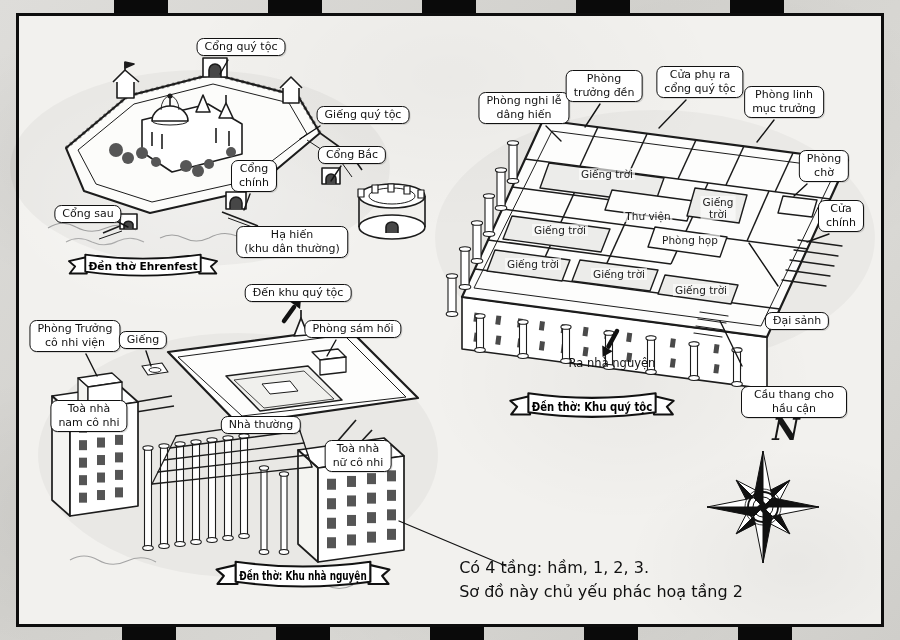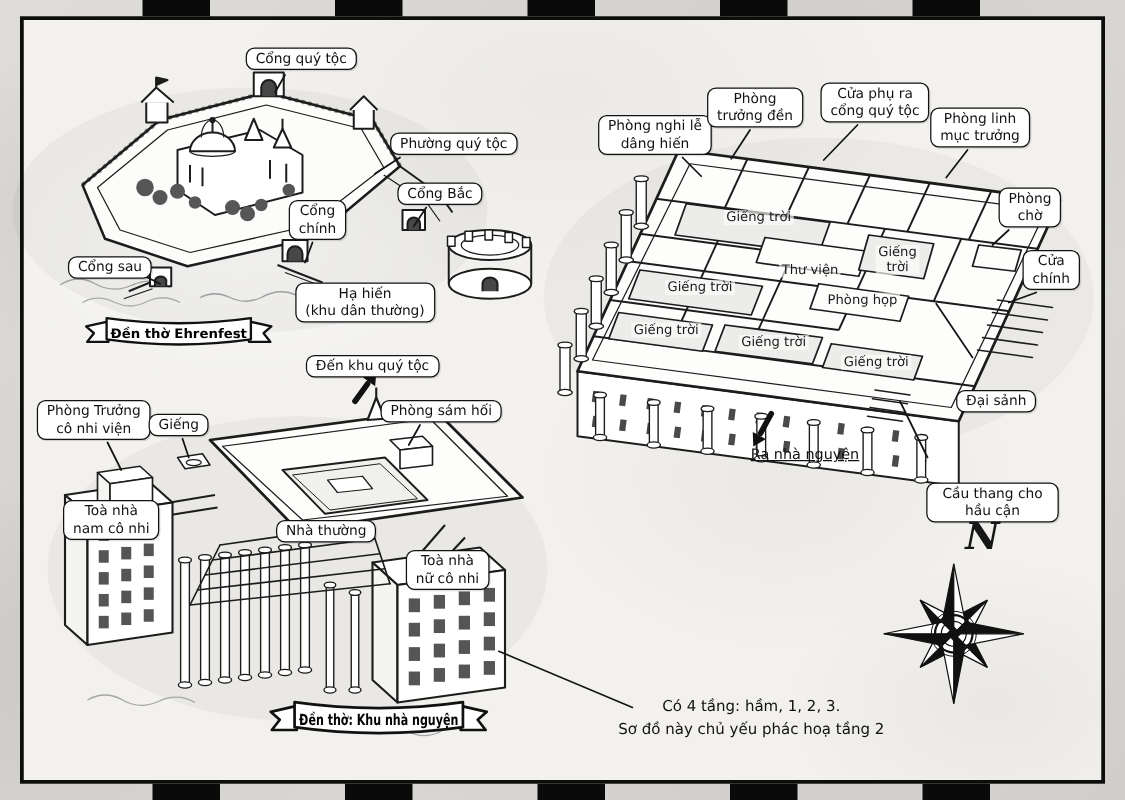--- a/index.html
+++ b/index.html
@@ -22,22 +22,22 @@
   .film-mark{position:absolute;background:#0a0a0a;z-index:8}
   svg.layer{position:absolute;left:0;top:0}
   #labels{position:absolute;left:0;top:0;width:900px;height:640px;z-index:4;pointer-events:none}
   .map-label{position:absolute;transform:translateX(-50%);white-space:pre-line;text-align:center;
     font-size:11px;line-height:1.25;color:#111;z-index:5}
   .map-label.boxed{background:#fff;border:1.6px solid #111;border-radius:7px;padding:1px 7px;
     box-shadow:1px 1px 0 rgba(0,0,0,0.12)}
   .map-label.plain{background:transparent;font-size:11.5px}
   .room-label{position:absolute;transform:translateX(-50%);white-space:pre-line;text-align:center;
     font-size:10.5px;line-height:1.15;color:#1a1a1a;z-index:4;background:rgba(253,253,252,0.65);padding:0 2px}
-  .note-label{position:absolute;transform:translateX(-50%);white-space:pre-line;text-align:center;
-    font-size:12px;line-height:1.5;color:#111;z-index:5}
+  .note-label{position:absolute;transform:translateX(-50%);white-space:pre-line;
+    font-size:16px;line-height:1.5;color:#111;z-index:5}
   .banner{position:absolute;z-index:6}
   .north{position:absolute;transform:translateX(-50%);font-family:"DejaVu Serif","Liberation Serif",serif;
     font-style:italic;font-weight:bold;font-size:30px;color:#161616;z-index:6}
 </style>
 </head>
 <body>
 
 <div class="stage">
   <div class="paper"></div>
 
@@ -311,42 +311,42 @@
       <line x1="86" y1="354" x2="97" y2="376" stroke="#141414" stroke-width="1.4" stroke-linecap="round"></line>
       <line x1="146" y1="351" x2="151" y2="366" stroke="#141414" stroke-width="1.4" stroke-linecap="round"></line>
       <line x1="336" y1="340" x2="327" y2="356" stroke="#141414" stroke-width="1.4" stroke-linecap="round"></line>
       <line x1="284" y1="321" x2="294.0725472307782" y2="307.05339614199943" stroke="#111" stroke-width="4.5" stroke-linecap="round"></line>
       <polygon points="301.1,297.3 300.1,308.9 290.4,301.9" fill="#111"></polygon>
       <line x1="506" y1="566" x2="399" y2="521" stroke="#141414" stroke-width="1.3" stroke-linecap="round"></line>
     </svg>
 
   <div id="labels">
       <div class="map-label boxed" style="left: 241px; top: 38px;">Cổng quý tộc</div>
-      <div class="map-label boxed" style="left: 363px; top: 106px;">Phường quý tộc</div>
+      <div class="map-label boxed" style="left: 363px; top: 106px;">Giếng quý tộc</div>
       <div class="map-label boxed" style="left: 352px; top: 146px;">Cổng Bắc</div>
       <div class="map-label boxed" style="left: 254px; top: 160px;">Cổng
 chính</div>
       <div class="map-label boxed" style="left: 88px; top: 205px;">Cổng sau</div>
       <div class="map-label boxed" style="left: 292px; top: 226px;">Hạ hiến
 (khu dân thường)</div>
       <div class="map-label boxed" style="left: 524px; top: 92px;">Phòng nghi lễ
 dâng hiến</div>
       <div class="map-label boxed" style="left: 604px; top: 70px;">Phòng
 trưởng đền</div>
       <div class="map-label boxed" style="left: 700px; top: 66px;">Cửa phụ ra
 cổng quý tộc</div>
       <div class="map-label boxed" style="left: 784px; top: 86px;">Phòng linh
 mục trưởng</div>
       <div class="map-label boxed" style="left: 824px; top: 150px;">Phòng
 chờ</div>
       <div class="map-label boxed" style="left: 841px; top: 200px;">Cửa
 chính</div>
       <div class="map-label boxed" style="left: 797px; top: 280px; margin-top: 32px;">Đại sảnh</div>
       <div class="map-label boxed" style="left: 794px; top: 366px; margin-top: 20px;">Cầu thang cho hầu cận</div>
-      <div class="map-label plain" style="left: 644px; top: 356px; text-decoration: underline;">Ra nhà nguyện</div>
+      <div class="map-label plain" style="left: 612px; top: 356px;">Ra nhà nguyện</div>
       <div class="room-label" style="left: 607px; top: 168px;">Giếng trời</div>
       <div class="room-label" style="left: 648px; top: 194px; margin-top: 16px;">Thư viện</div>
       <div class="room-label" style="left: 560px; top: 224px;">Giếng trời</div>
       <div class="room-label" style="left: 718px; top: 196px;">Giếng
 trời</div>
       <div class="room-label" style="left: 690px; top: 234px;">Phòng họp</div>
       <div class="room-label" style="left: 533px; top: 258px;">Giếng trời</div>
       <div class="room-label" style="left: 619px; top: 268px;">Giếng trời</div>
       <div class="room-label" style="left: 701px; top: 284px;">Giếng trời</div>
       <div class="map-label boxed" style="left: 75px; top: 320px;">Phòng Trưởng
@@ -362,20 +362,30 @@
     </div>
 
   <div class="banner" style="left:65px;top:248px">
     <svg width="156" height="34" viewBox="0 0 200 44" preserveAspectRatio="none">
       <g stroke="#111" stroke-width="2.4" stroke-linejoin="round" fill="#fff">
         <polygon points="27,12 5,17 13,24 6,33 28,33"></polygon>
         <polygon points="173,12 195,17 187,24 194,33 172,33"></polygon>
         <path d="M26,8.5 Q100,19 174,8.5 L174,30.5 Q100,41 26,30.5 Z"></path>
       </g>
       <text x="100" y="29" text-anchor="middle" font-size="13.5" font-weight="bold" textLength="140" lengthAdjust="spacingAndGlyphs">Đền thờ Ehrenfest</text>
+    </svg>
+  </div>
+  <div class="banner" style="left:506px;top:386px">
+    <svg width="172" height="38" viewBox="0 0 200 44" preserveAspectRatio="none">
+      <g stroke="#111" stroke-width="2.4" stroke-linejoin="round" fill="#fff">
+        <polygon points="27,12 5,17 13,24 6,33 28,33"></polygon>
+        <polygon points="173,12 195,17 187,24 194,33 172,33"></polygon>
+        <path d="M26,8.5 Q100,19 174,8.5 L174,30.5 Q100,41 26,30.5 Z"></path>
+      </g>
+      <text x="100" y="29" text-anchor="middle" font-size="13.5" font-weight="bold" textLength="140" lengthAdjust="spacingAndGlyphs">Đền thờ: Khu quý tộc</text>
     </svg>
   </div>
   <div class="banner" style="left:212px;top:554px">
     <svg width="182" height="40" viewBox="0 0 200 44" preserveAspectRatio="none">
       <g stroke="#111" stroke-width="2.4" stroke-linejoin="round" fill="#fff">
         <polygon points="27,12 5,17 13,24 6,33 28,33"></polygon>
         <polygon points="173,12 195,17 187,24 194,33 172,33"></polygon>
         <path d="M26,8.5 Q100,19 174,8.5 L174,30.5 Q100,41 26,30.5 Z"></path>
       </g>
       <text x="100" y="29" text-anchor="middle" font-size="13.5" font-weight="bold" textLength="140" lengthAdjust="spacingAndGlyphs">Đền thờ: Khu nhà nguyện</text>

